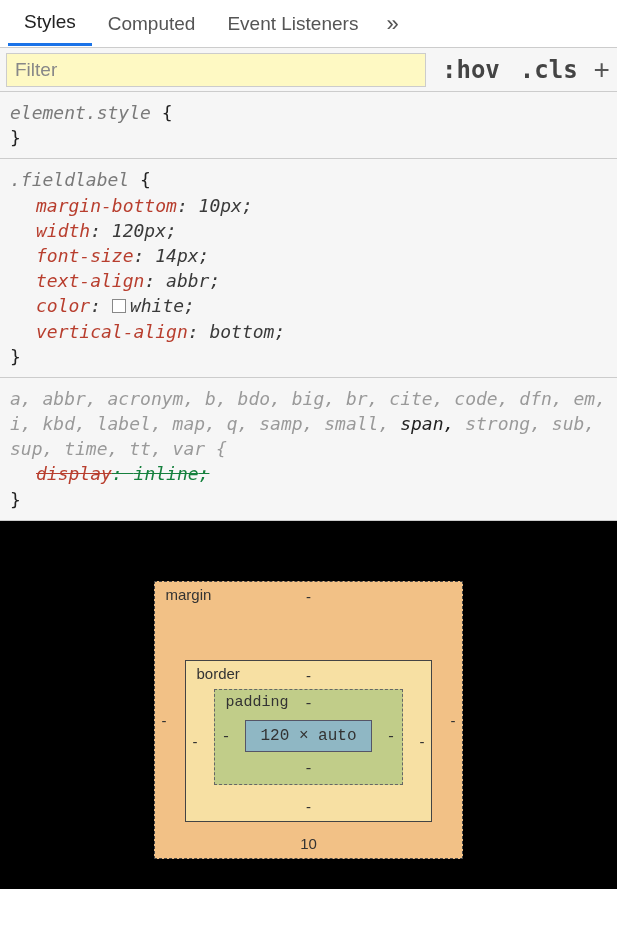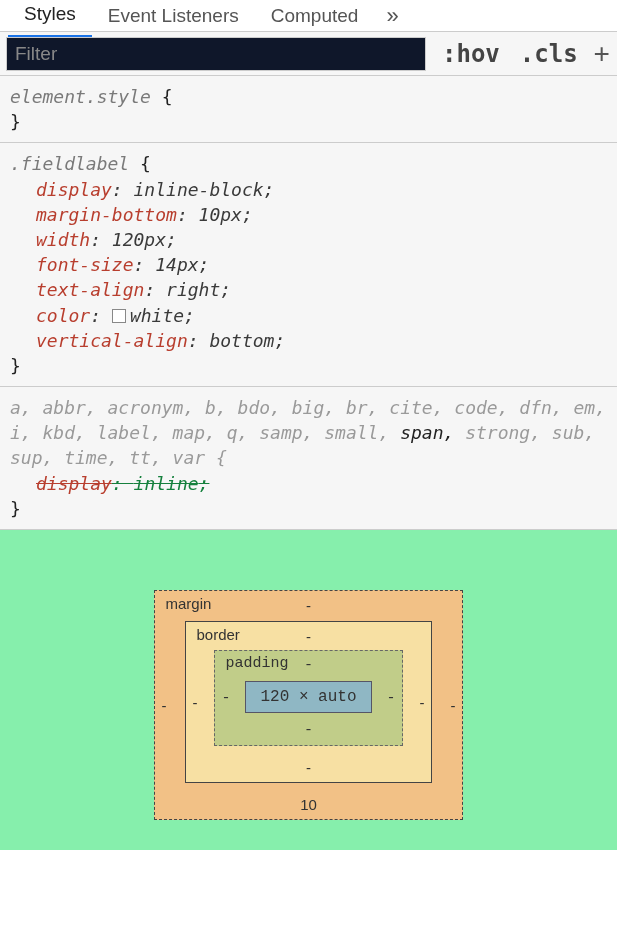--- a/index.html
+++ b/index.html
@@ -1,87 +1,86 @@
 <!DOCTYPE html>
 <html><head>
 <meta charset="utf-8">
 <style>
 * { box-sizing: border-box; margin: 0; padding: 0; }
 body { font-family: -apple-system, "Helvetica Neue", Arial, sans-serif; font-size: 14px; background: #fff; width: 617px; }
 
-.tabs { display: flex; align-items: center; border-bottom: 1px solid #ccc; height: 32px; padding: 0 8px; }
+.tabs { display: flex; align-items: center; border-bottom: 1px solid #ccc; height: 48px; padding: 0 8px; }
 .tab { padding: 0 16px; height: 44px; display: flex; align-items: center; font-size: 19px; color: #555; cursor: pointer; }
 .tab.active { color: #222; border-bottom: 3px solid #1a73e8; }
 .overflow { padding: 0 12px; font-size: 22px; color: #555; cursor: pointer; }
 
 .toolbar { display: flex; align-items: center; height: 44px; border-bottom: 1px solid #ccc; background: #f6f6f6; }
-.filter-input { flex: 0 0 auto; width: 420px; height: 34px; margin: 0 6px; border: 1px solid #ccc; background: #0f172a; padding: 0 8px; font-size: 19px; color: #888; font-family: inherit; }
+.filter-input { flex: 0 0 auto; width: 420px; height: 34px; margin: 0 6px; border: 1px solid #ccc; background: #fef9c3; padding: 0 8px; font-size: 19px; color: #888; font-family: inherit; }
 .filter-input::placeholder { color: #888; }
 .toolbar-btn { font-family: "Menlo", "Consolas", monospace; font-size: 24px; color: #444; padding: 0 10px; cursor: pointer; font-weight: bold; }
 .plus { font-size: 28px; color: #555; padding: 0 6px; cursor: pointer; }
 
 .rules { background: #f6f6f6; }
 .rule-block { border-bottom: 1px solid #ccc; padding: 8px 10px 8px 10px; font-family: "Menlo", "Consolas", monospace; font-size: 18px; line-height: 1.4; }
 .rule-block:last-child { border-bottom: 1px solid #ccc; }
 .selector { color: #7a7a7a; font-style: italic; }
 .brace { color: #222; }
 .decl { padding-left: 26px; font-style: italic; }
 .prop { color: #b83e2e; }
 .prop.overridden { text-decoration: line-through; }
 .val { color: #3a3a3a; }
 .val.overridden { text-decoration: line-through; color: #15803d; }
 .swatch { display: inline-block; width: 14px; height: 14px; border: 1px solid #888; background: #fff; vertical-align: -1px; margin-right: 4px; }
 .graylist { color: #9a9a9a; font-style: italic; line-height: 1.4; text-align: right; }
 .graylist .matched { color: #222; }
 
-.box-model { display: flex; justify-content: center; padding: 60px 0 30px; background: #86efac; }
+.box-model { display: flex; justify-content: center; padding: 60px 0 30px; background: #000000; }
 .bm-layer { border: 1.5px dashed #444; position: relative; font-size: 15px; }
 .bm-label { position: absolute; top: 4px; left: 10px; color: #333; }
 .bm-margin { background: #f2c186; padding: 30px 30px 36px 30px; }
-.bm-border { background: #f7e0a3; padding: 28px 28px 36px 28px; border: 1.5px solid #444; }
+.bm-border { background: #f7e0a3; padding: 28px 28px 36px 28px; border: 1.5px solid #444; margin-top: 48px; }
 .bm-padding { background: #c1cd89; padding: 30px 30px 32px 30px; border: 1.5px dashed #666; font-family: Liberation Mono, monospace; }
 .bm-content { background: #8fb7c4; border: 1.5px solid #556; padding: 6px 14px; font-size: 16px; color: #333; text-align: right; white-space: nowrap; }
 .bm-val { position: absolute; color: #333; font-size: 15px; }
 .top-c { top: 6px; left: 50%; transform: translateX(-50%); }
 .left-c { left: 6px; top: 50%; transform: translateY(-50%); }
 .right-c { right: 6px; top: 50%; transform: translateY(-50%); }
 .bottom-c { bottom: 6px; left: 50%; transform: translateX(-50%); }
 </style>
 </head>
 <body>
 
 <div class="tabs">
   <div class="tab active">Styles</div>
+  <div class="tab">Computed</div>
   <div class="tab">Event Listeners</div>
-  <div class="tab">Computed</div>
   <div class="overflow">»</div>
 </div>
 
 <div class="toolbar">
   <input class="filter-input" placeholder="Filter" style="">
   <span class="toolbar-btn">:hov</span>
   <span class="toolbar-btn">.cls</span>
   <span class="plus">+</span>
 </div>
 
 <div class="rules">
 
   <div class="rule-block">
     <span class="selector">element.style</span><span class="brace"> {</span><br>
     <span class="brace">}</span>
   </div>
 
   <div class="rule-block">
     <span class="selector matched">.fieldlabel</span><span class="brace"> {</span>
     <div id="fieldlabel-decls">
-        <div class="decl"><span class="prop">display</span><span class="val">: inline-block;</span></div>
         <div class="decl"><span class="prop">margin-bottom</span><span class="val">: 10px;</span></div>
         <div class="decl"><span class="prop">width</span><span class="val">: 120px;</span></div>
         <div class="decl"><span class="prop">font-size</span><span class="val">: 14px;</span></div>
-        <div class="decl"><span class="prop">text-align</span><span class="val">: right;</span></div>
+        <div class="decl"><span class="prop">text-align</span><span class="val">: abbr;</span></div>
         <div class="decl"><span class="prop">color</span><span class="val">: <span class="swatch"></span>white;</span></div>
         <div class="decl"><span class="prop">vertical-align</span><span class="val">: bottom;</span></div>
       </div>
     <span class="brace">}</span>
   </div>
 
   <div class="rule-block">
     <span class="graylist"><span>a, abbr, acronym, b, bdo, big, br, cite, code, dfn, em, i, kbd, label, map, q, samp, small, </span><span class="matched">span,</span><span> strong, sub, sup, time, tt, var {</span></span>
     <div class="decl">
       <span class="prop overridden">display</span><span class="val overridden">: <span>inline</span>;</span>

